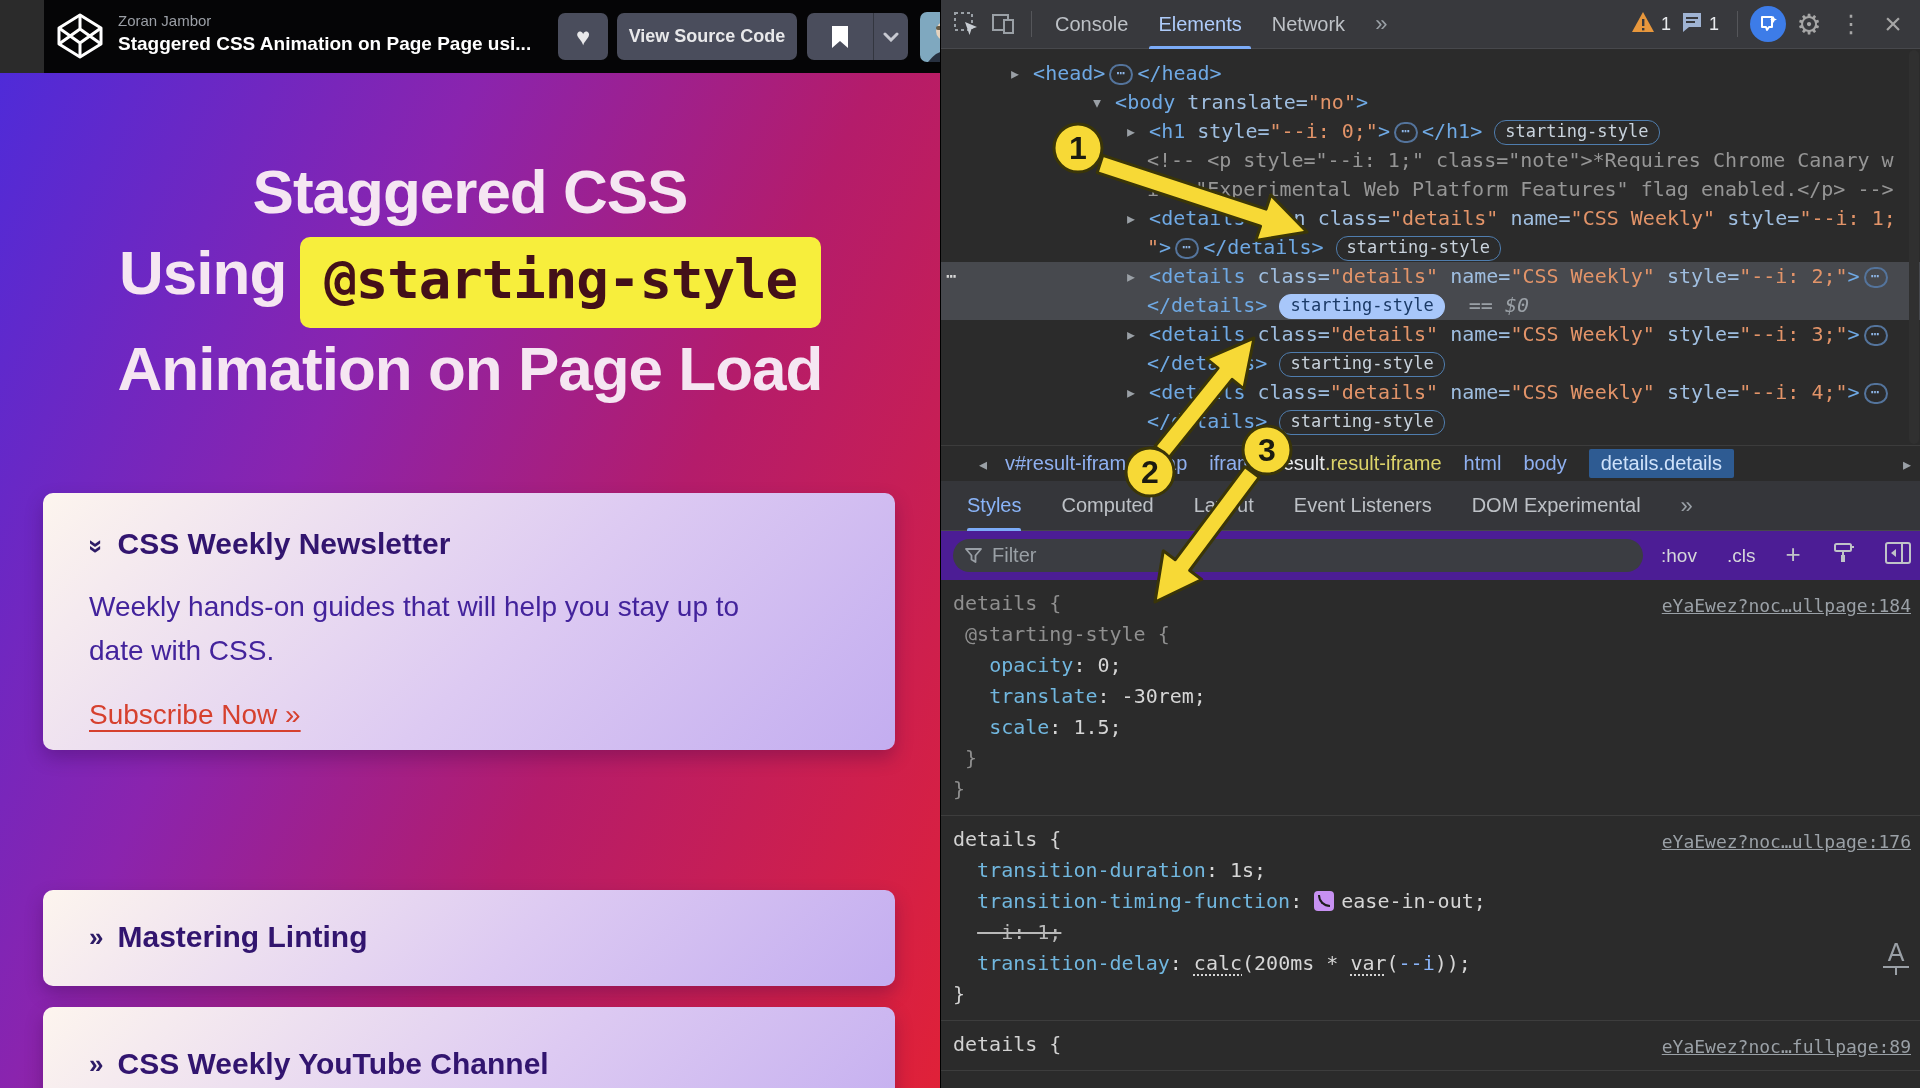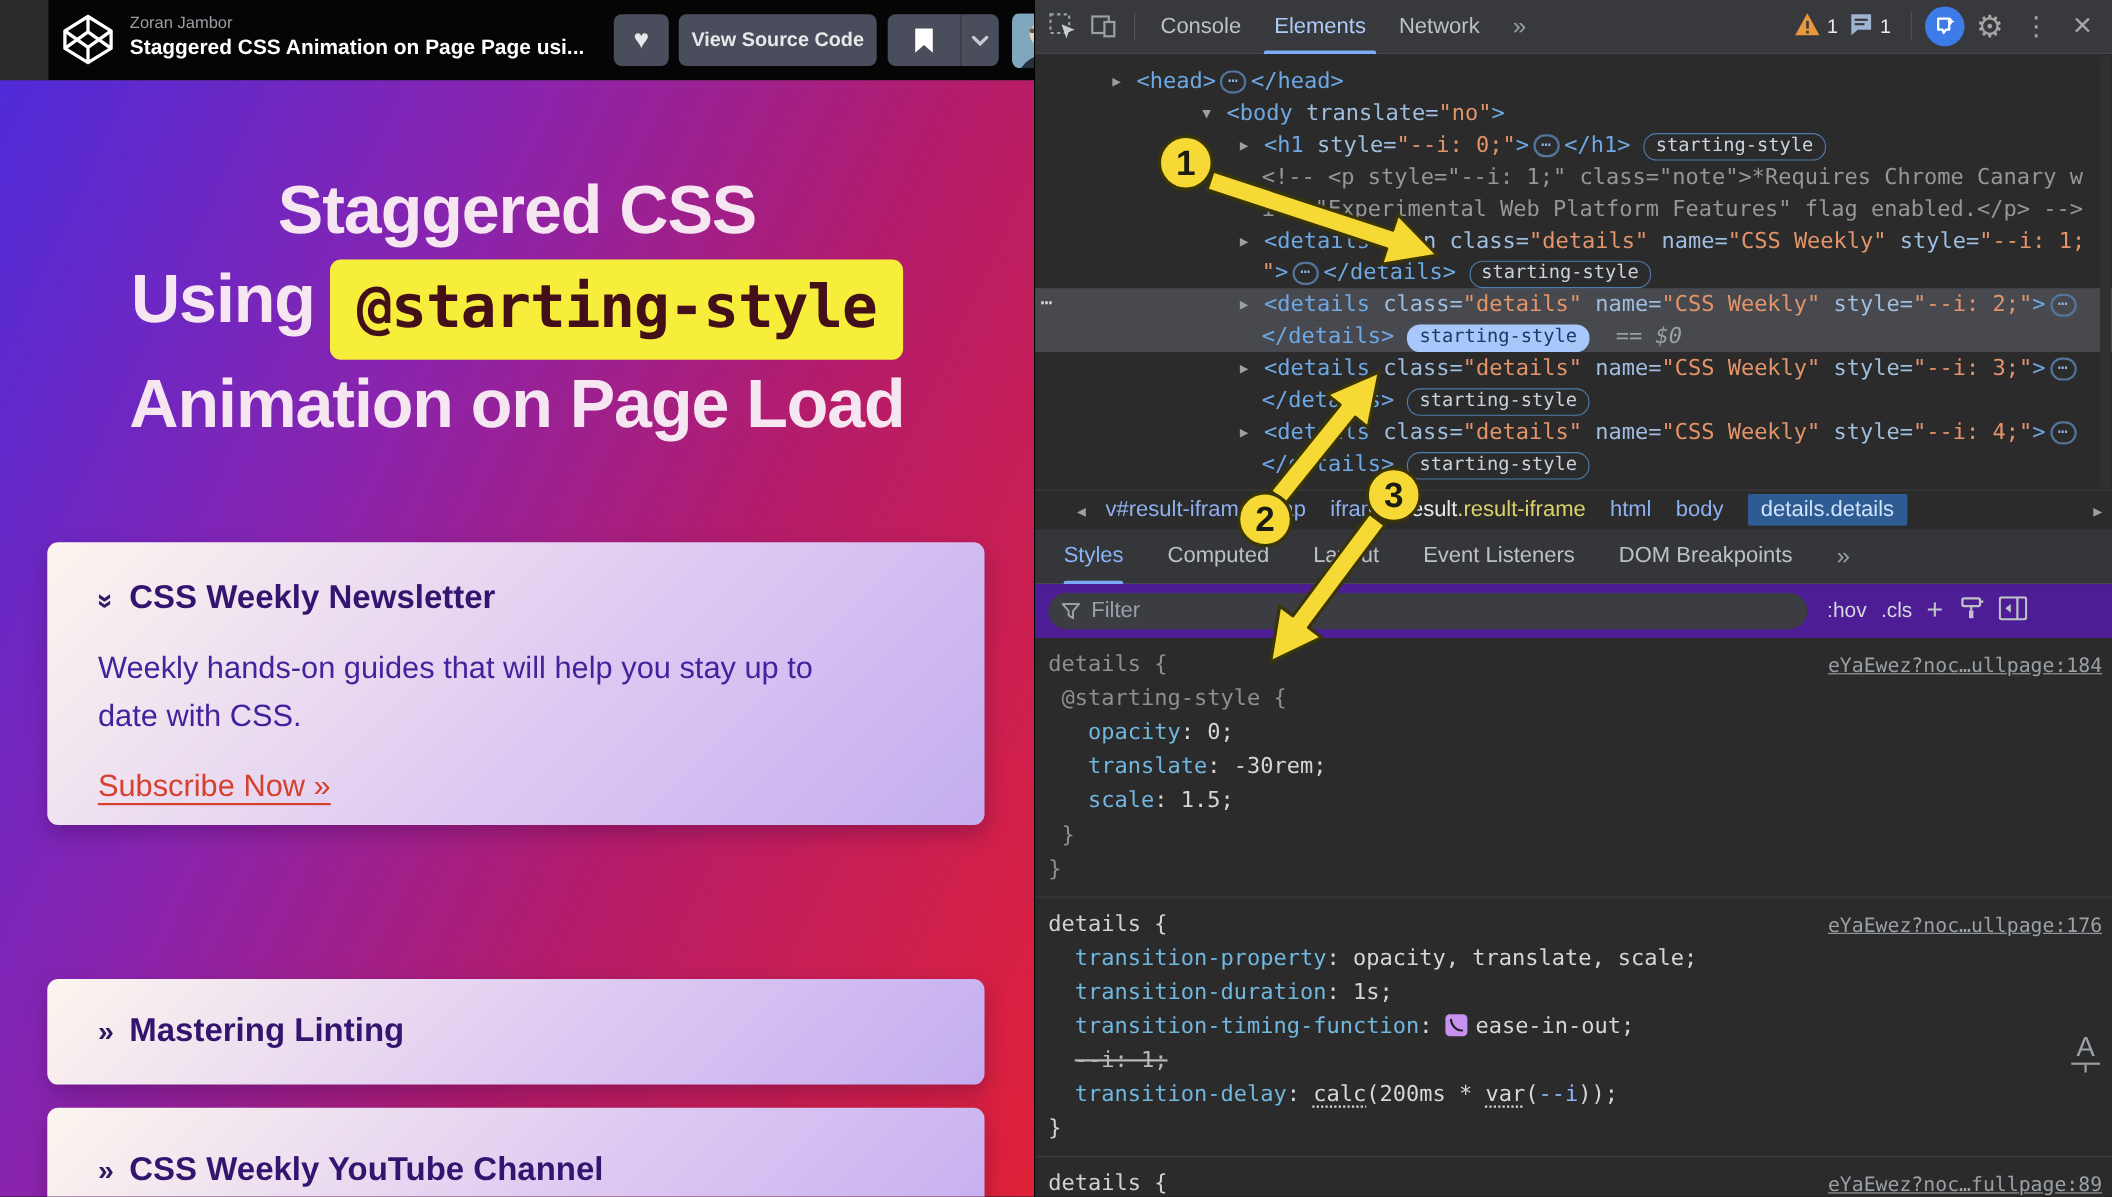--- a/index.html
+++ b/index.html
@@ -85,21 +85,21 @@
 
   
   .stabs{position:absolute;left:0;top:481px;width:980px;height:50px;background:#35363a;border-bottom:1px solid #47484c;
          display:flex;align-items:center;padding-left:26px;gap:40px;font-size:20px;color:#bdc1c6;}
   .stab{position:relative;height:50px;display:flex;align-items:center;}
   .stab.active{color:#8ab4f8;}
   .stab.active::after{content:"";position:absolute;left:0;right:0;bottom:0;height:3px;background:#7cacf8;border-radius:2px 2px 0 0;}
   .filterrow{position:absolute;left:0;top:531px;width:980px;height:49px;background:#4c1d95;display:flex;align-items:center;}
   .fpill{margin-left:12px;width:690px;height:33px;border-radius:17px;background:#3b3d42;display:flex;align-items:center;
          padding:0 12px;gap:10px;color:#9aa0a6;font-size:20px;}
-  .ftools{display:flex;align-items:center;gap:13px;margin-left:18px;color:#d5d7da;font-size:19px;}
+  .ftools{display:flex;align-items:center;gap:30px;margin-left:18px;color:#d5d7da;font-size:19px;}
   .plus{font-size:26px;color:#c0c4c8;position:relative;top:-1px;}
 
   .rules{position:absolute;left:0;top:580px;width:980px;height:508px;overflow:hidden;
          font-family:"DejaVu Sans Mono",monospace;font-size:20px;line-height:31px;}
   .rule{position:relative;padding:8px 10px 10px 12px;border-bottom:1px solid #3d3d3d;}
   .rline{white-space:pre;}
   .c-selw{color:#d2d2d2;} .c-seld{color:#8f8f8f;}
   .c-prop{color:#71b7df;} .c-pln{color:#d6d6d6;} .c-valc{color:#d6d6d6;}
   .c-vlink{color:#8ab4f8;}
   .u{text-decoration:underline dotted;text-underline-offset:4px;text-align:right;}
@@ -269,21 +269,21 @@
           <span class="cr sel"><span class="el">details.details</span></span>
         </span>
       <span class="cr-nav" style="right:10px;">▸</span>
     </div>
 
     <div class="stabs">
       <span class="stab active">Styles</span>
       <span class="stab">Computed</span>
       <span class="stab">Layout</span>
       <span class="stab">Event Listeners</span>
-      <span class="stab">DOM Breakpoints</span>
+      <span class="stab">DOM Experimental</span>
       <span class="stab" style="font-size:22px;color:#9aa0a6;">»</span>
     </div>
 
     <div class="filterrow">
       <span class="fpill">
         <svg width="17" height="15" viewBox="0 0 17 15">
             <path d="M1 1 H16 L10.5 7.5 V14 L6.5 11.5 V7.5 Z" fill="none" stroke="#9aa0a6" stroke-width="1.8" stroke-linejoin="round"></path>
           </svg>
         <span>Filter</span>
       </span>
@@ -315,21 +315,20 @@
           <div class="rline"><span class="c-seld"> @starting-style {</span></div>
           <div class="rline"><span class="c-pln">   </span><span class="c-prop">opacity</span><span class="c-pln">: </span><span class="c-valc">0</span><span class="c-pln">;</span></div>
           <div class="rline"><span class="c-pln">   </span><span class="c-prop">translate</span><span class="c-pln">: </span><span class="c-valc">-30rem</span><span class="c-pln">;</span></div>
           <div class="rline"><span class="c-pln">   </span><span class="c-prop">scale</span><span class="c-pln">: </span><span class="c-valc">1.5</span><span class="c-pln">;</span></div>
           <div class="rline"><span class="c-seld"> }</span></div>
           <div class="rline"><span class="c-seld">}</span></div>
         </div>
         <div class="rule">
           <a class="rlink">eYaEwez?noc…ullpage:176</a>
           <div class="rline"><span class="c-selw">details {</span></div>
-          <div class="rline"><span class="c-pln">  </span><span class="c-prop">transition-property</span><span class="c-pln">: </span><span class="c-valc">opacity, translate, scale</span><span class="c-pln">;</span></div>
           <div class="rline"><span class="c-pln">  </span><span class="c-prop">transition-duration</span><span class="c-pln">: </span><span class="c-valc">1s</span><span class="c-pln">;</span></div>
           <div class="rline"><span class="c-pln">  </span><span class="c-prop">transition-timing-function</span><span class="c-pln">: </span><span class="bez"></span><span class="c-valc">ease-in-out</span><span class="c-pln">;</span></div>
           <div class="rline"><span class="c-pln">  </span><span class="struck">--i: 1;</span></div>
           <div class="rline"><span class="c-pln">  </span><span class="c-prop">transition-delay</span><span class="c-pln">: </span><span class="c-valc u">calc</span><span class="c-valc">(200ms </span><span class="c-valc">* </span><span class="c-valc u">var</span><span class="c-valc">(</span><span class="c-vlink">--i</span><span class="c-valc">))</span><span class="c-pln">;</span></div>
           <div class="rline"><span class="c-selw">}</span></div>
         </div>
         <div class="rule">
           <a class="rlink">eYaEwez?noc…fullpage:89</a>
           <div class="rline"><span class="c-selw">details {</span></div>
         </div>

